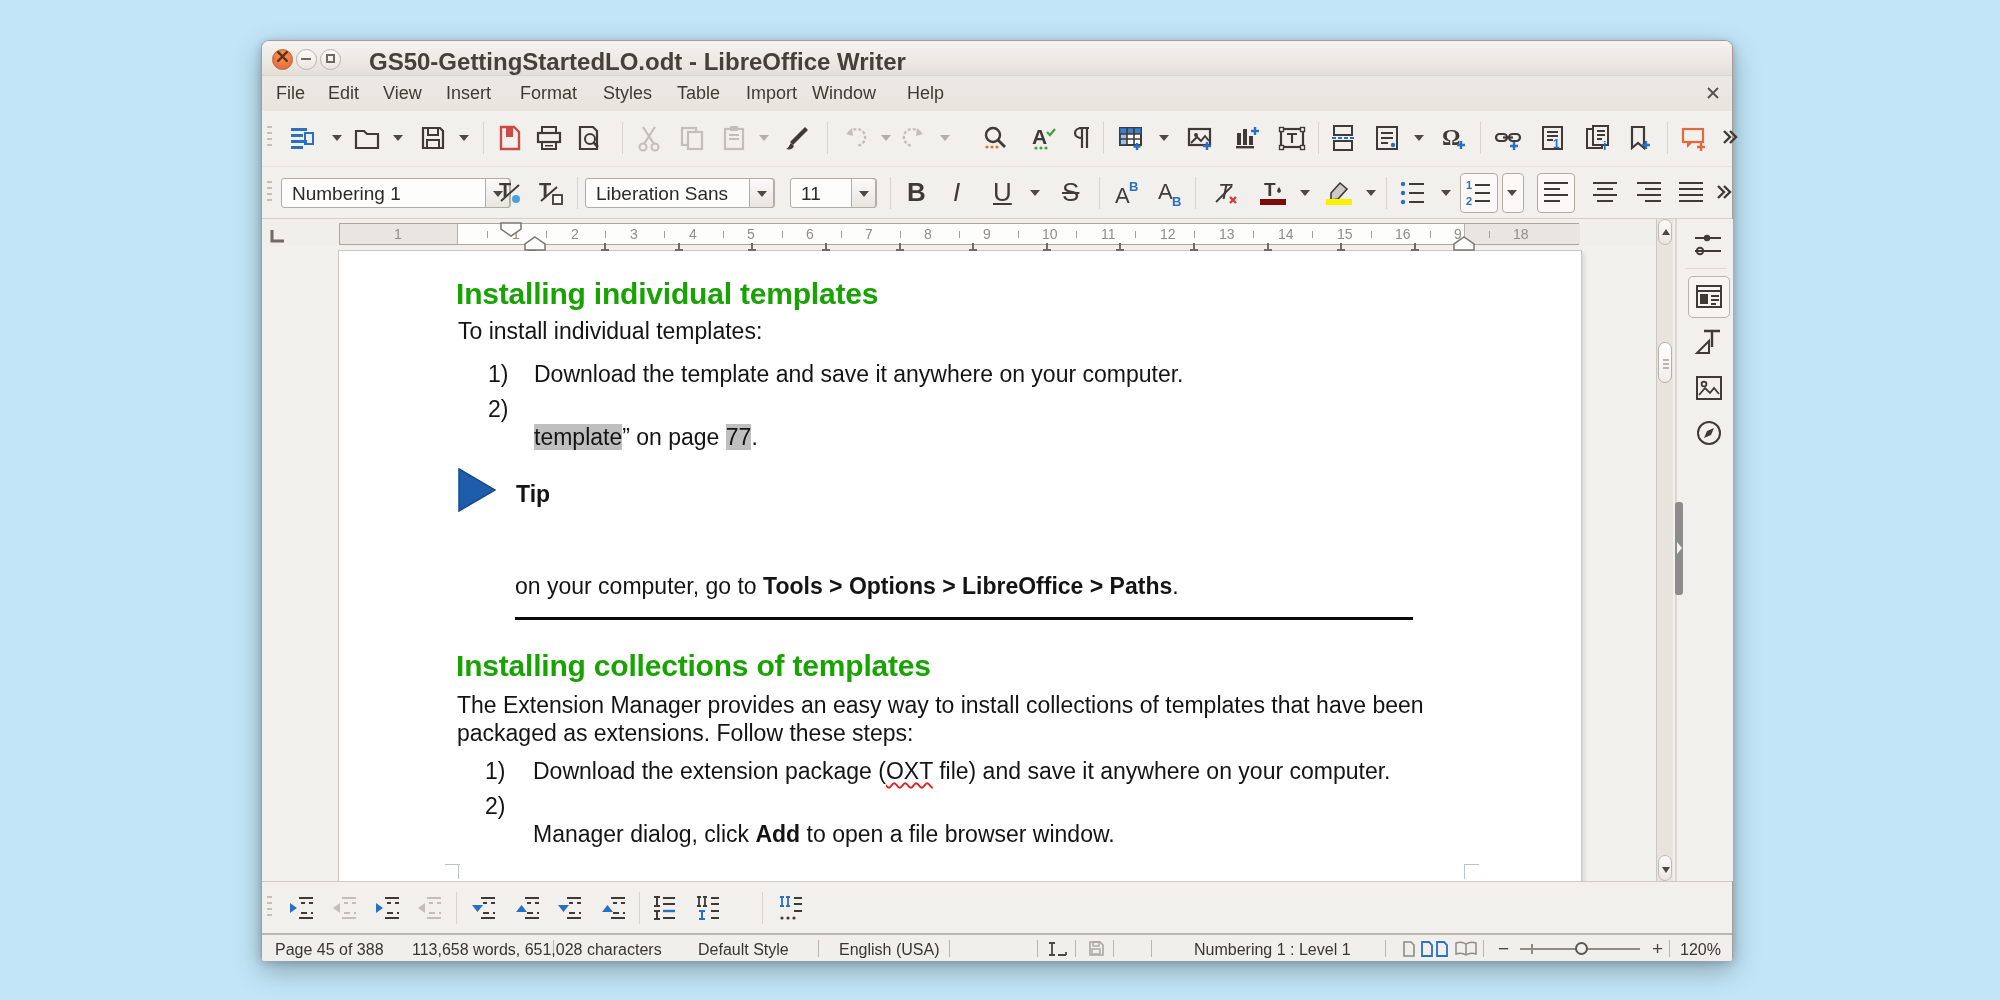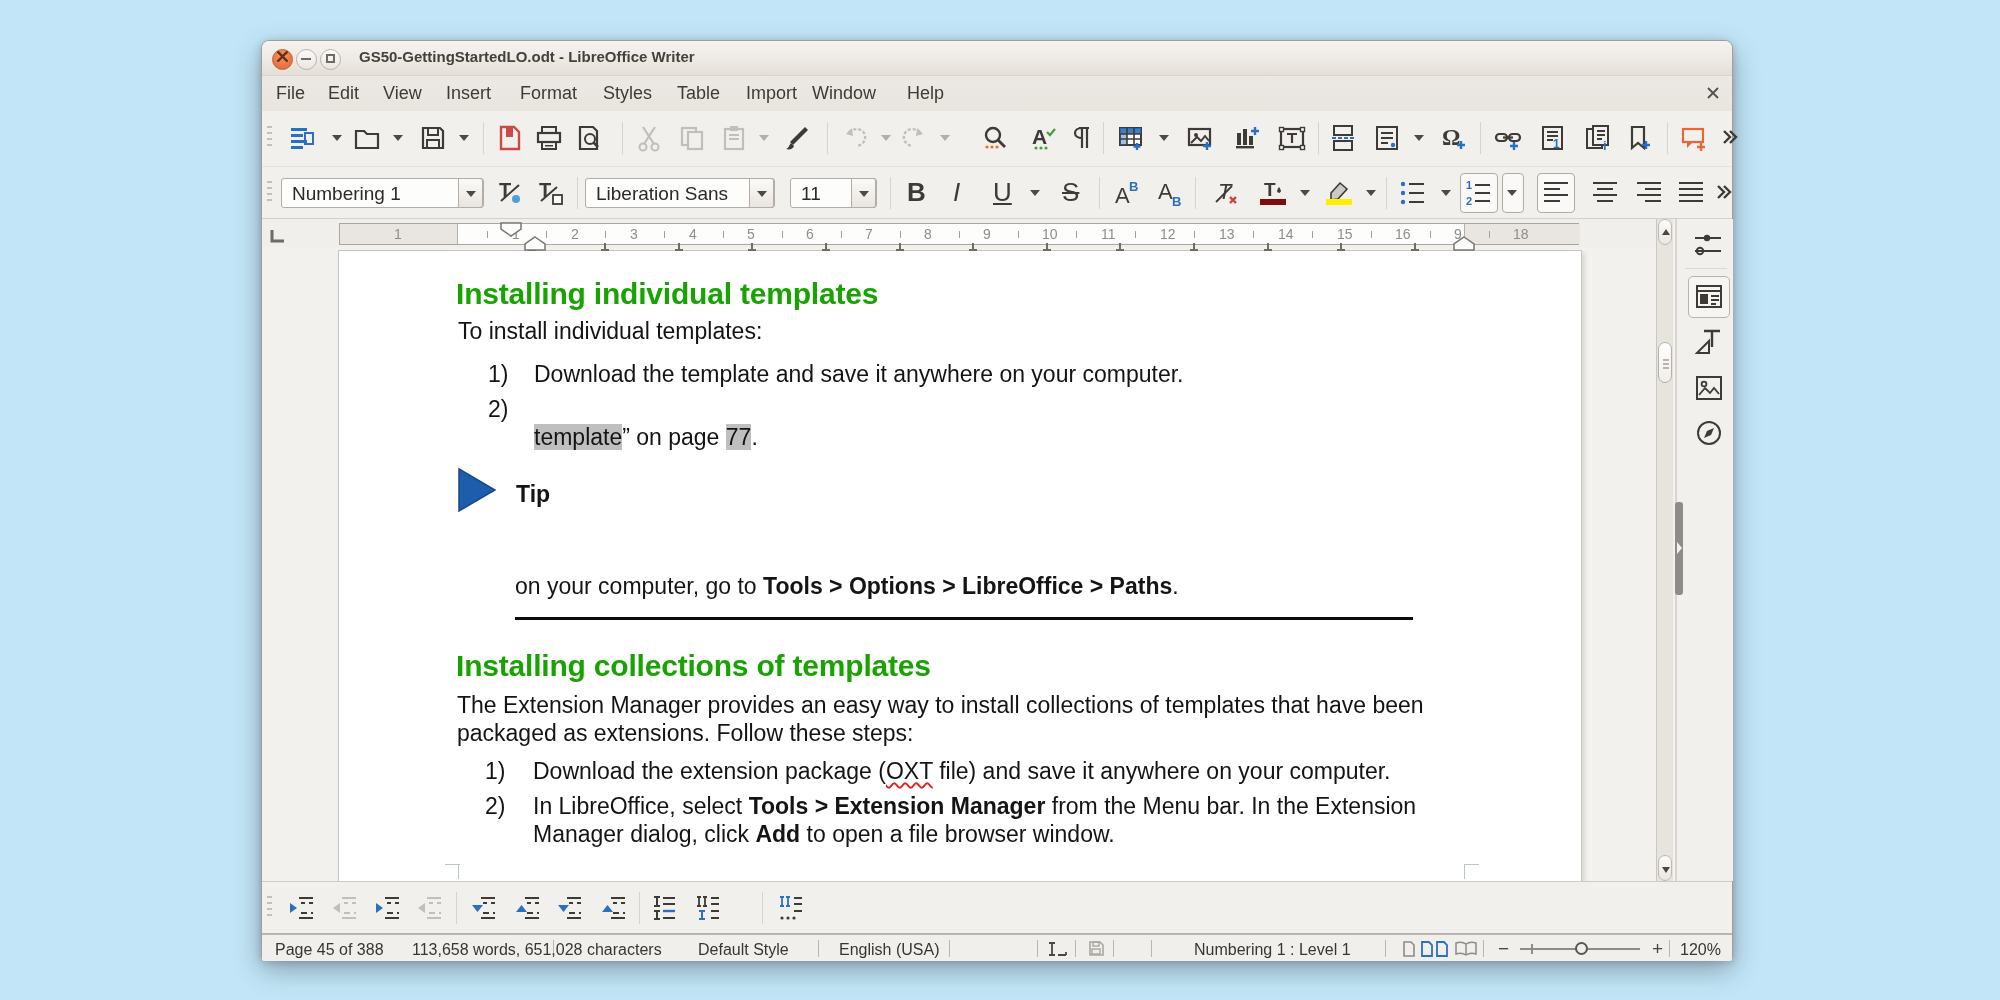--- a/index.html
+++ b/index.html
@@ -14,21 +14,21 @@
               border-bottom:1px solid #dad5ce; }
   .tclose { left:10px; top:8px; width:21px; height:21px; border-radius:50%;
             background:radial-gradient(circle at 50% 32%, #f29a63, #e97a45 55%, #dd6234);
             border:1px solid #c65f31; }
   .tcx { left:14px; top:9px; width:13px; height:13px; font-size:15px; font-weight:700; color:#69300f; line-height:13px; }
   .tmin,.tmax { top:8px; width:21px; height:21px; border-radius:50%;
                 background:linear-gradient(#fcfbfa,#eae6e1); border:1px solid #b9b3ab; }
   .tmin { left:34px; } .tmax { left:58px; }
   .tminbar { left:39px; top:17px; width:10px; height:2px; background:#6e6962; }
   .tmaxbox { left:64px; top:13px; width:9px; height:9px; border:2px solid #6e6962; }
-  .title { left:97px; top:7px; font-size:15px; font-weight:700; color:#454039; white-space:nowrap; }
+  .title { left:107px; top:7px; font-size:24px; font-weight:700; color:#454039; white-space:nowrap; }
   .menubar { left:0; top:35px; width:100%; height:35px;
              background:linear-gradient(#ece9e5,#e8e4de); }
   .menubar span { top:7px; font-size:18px; color:#3f3a34; }
   .toolbar1 { left:0; top:70px; width:100%; height:55px; background:#f2f0ed; }
   .toolbar2 { left:0; top:125px; width:100%; height:53px; background:#f2f0ed;
               border-top:1px solid #e6e2dc; border-bottom:1px solid #d4cfc8; }
   .grip { width:5px; height:24px; background:repeating-linear-gradient(#c4bfb8 0 2px, rgba(0,0,0,0) 2px 6px); }
   .sep { width:1px; height:32px; background:#d8d3cc; }
   .dd { width:0; height:0; border-left:5px solid rgba(0,0,0,0); border-right:5px solid rgba(0,0,0,0);
         border-top:6px solid #4e4943; }
@@ -259,21 +259,21 @@
         <path d="M7 18 v6 l6 -6 z" fill="#e4683a"></path>
         <path d="M21 19 v8 M17 23 h8" stroke="#e4683a" stroke-width="2.4"></path>
       </svg>
 <svg style="left:1458px; top:16px" width="20" height="20" viewBox="0 0 20 20">
         <path d="M4 4 l6 6 l-6 6 M10 4 l6 6 l-6 6" stroke="#3e3b37" stroke-width="2.4" fill="none"></path>
       </svg>
 </div>
 
 <div class="toolbar2">
 <div class="grip" style="left:5px; top:14px"></div>
-<div class="combo" style="left:19px; top:11px; width:203px">
+<div class="combo" style="left:19px; top:11px; width:230px">
         <span>Numbering 1</span>
         <div class="cbtn">
           <div class="cbar"></div>
         </div>
       </div>
 <svg style="left:235px; top:12px" width="28" height="28" viewBox="0 0 28 28">
         <text x="2" y="18" font-size="20" font-weight="bold" fill="#3e3b37" font-family="Liberation Sans">T</text>
         <path d="M4 22 L22 6" stroke="#3e3b37" stroke-width="2"></path>
         <circle cx="19" cy="20" r="4" fill="#4aa0e0"></circle>
       </svg>
@@ -457,21 +457,20 @@
         </svg>
 <div class="bt" style="left:177px; top:230px; font-weight:bold">Tip</div>
 <div class="bt" style="left:176px; top:322px">on your computer, go to <b>Tools &gt; Options &gt; LibreOffice &gt; Paths</b>.</div>
 <div style="left:176px; top:366px; width:898px; height:3px; background:#0a0a0a"></div>
 <div class="h1" style="left:117px; top:398px">Installing collections of templates</div>
 <div class="bt" style="left:118px; top:441px">The Extension Manager provides an easy way to install collections of templates that have been</div>
 <div class="bt" style="left:118px; top:469px">packaged as extensions. Follow these steps:</div>
 <div class="bt" style="left:146px; top:507px">1)</div>
 <div class="bt" style="left:194px; top:507px">Download the extension package (<span style="text-decoration:underline wavy #e02020; text-decoration-thickness:2px; text-underline-offset:3px">OXT</span> file) and save it anywhere on your computer.</div>
 <div class="bt" style="left:146px; top:542px">2)</div>
-<div class="bt" style="left:194px; top:542px">In LibreOffice, select <b>Tools &gt; Extension Manager</b> from the Menu bar. In the Extension</div>
 <div class="bt" style="left:194px; top:570px">Manager dialog, click <b>Add</b> to open a file browser window.</div>
 <div style="left:106px; top:613px; width:15px; height:1px; background:#b9c4cc"></div>
 <div style="left:119px; top:613px; width:1px; height:15px; background:#b9c4cc"></div>
 <div style="left:1125px; top:613px; width:15px; height:1px; background:#b9c4cc"></div>
 <div style="left:1125px; top:613px; width:1px; height:15px; background:#b9c4cc"></div>
 </div>
 </div>
 
 <div class="vscroll">
 <div class="sbarrow" style="top:0">

